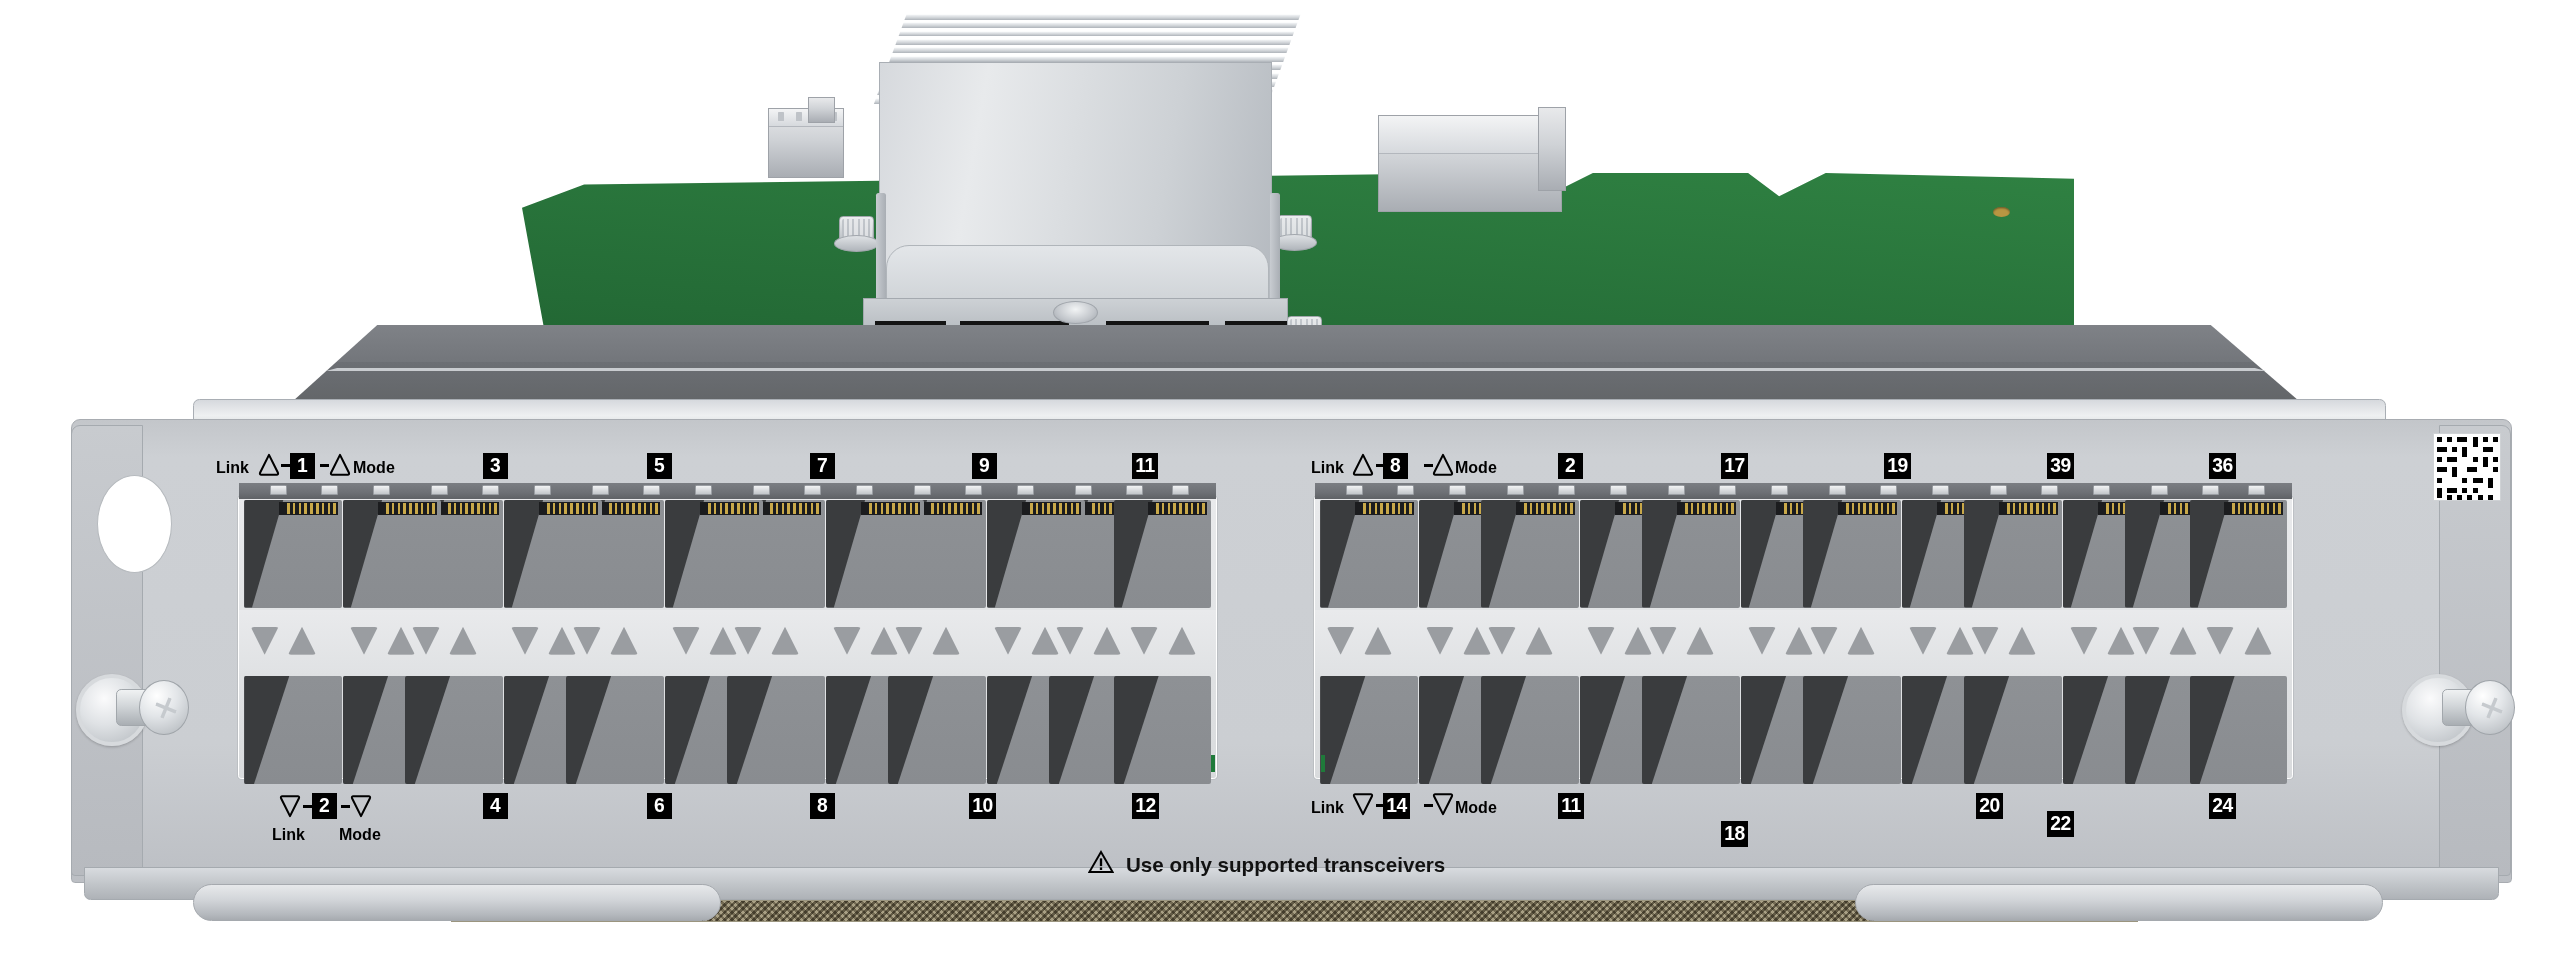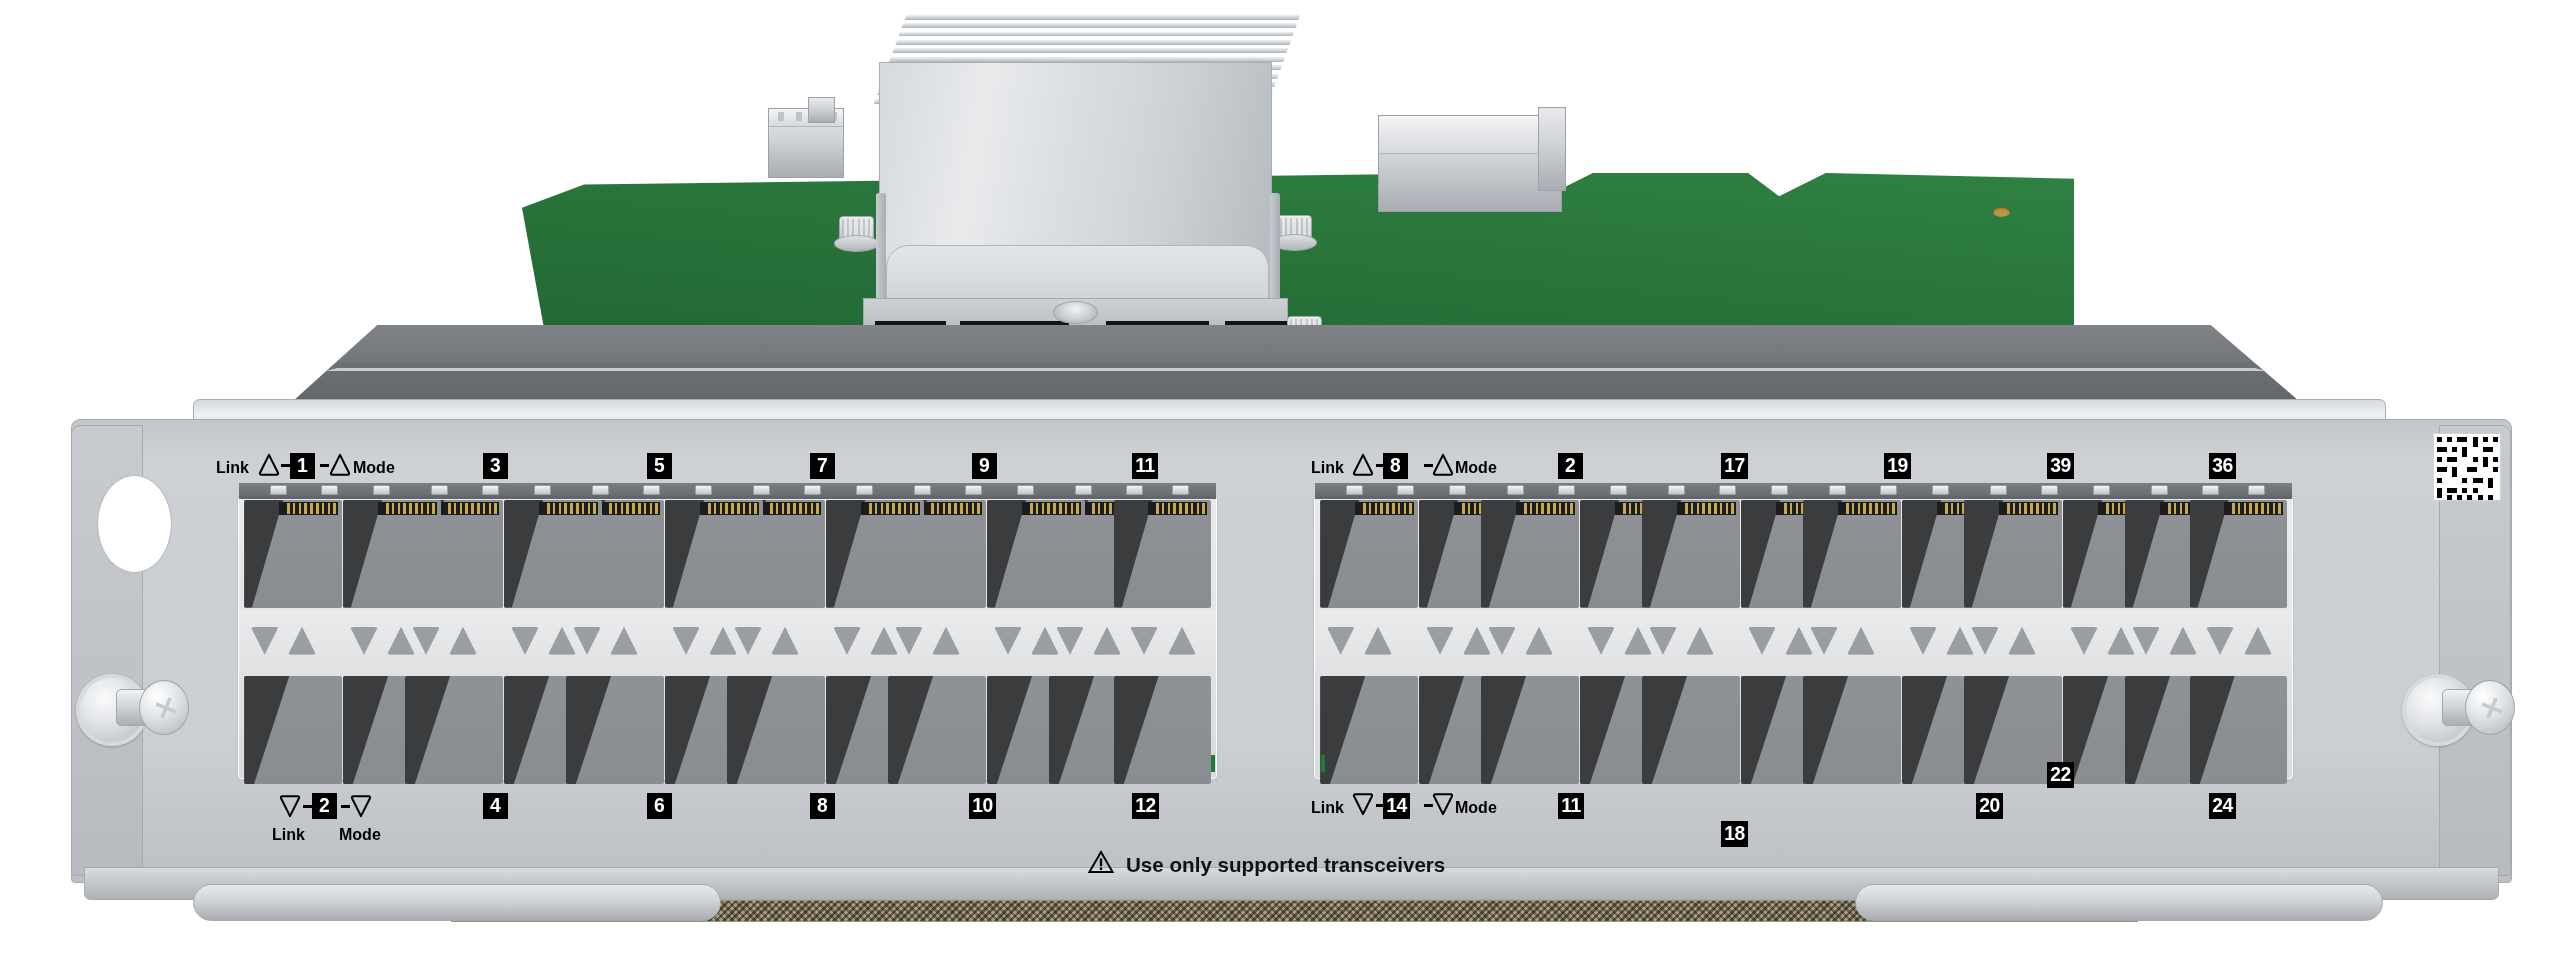--- a/index.html
+++ b/index.html
@@ -739,21 +739,21 @@
   <div class="numbox" style="left:1383px;top:793px;">14</div>
   <div class="dash" style="left:1424px;top:804px;"></div>
   <svg class="glyph-tri" style="left:1432px;top:793px;" viewBox="0 0 34 36">
     <path d="M17 33 L31 5 Q32 2 29 2 L5 2 Q2 2 3 5 Z" fill="none" stroke="#000" stroke-width="3.2" stroke-linejoin="round"></path>
   </svg>
   <div class="lmlabel" style="left:1455px;top:799px;">Mode</div>
 
   <div class="numbox" style="left:1558px;top:793px;">11</div>
   <div class="numbox" style="left:1721px;top:793px;margin-top:28px;">18</div>
   <div class="numbox" style="left:1964px;top:793px;margin-left:12px;">20</div>
-  <div class="numbox" style="left:2047px;top:762px;">22</div>
+  <div class="numbox" style="left:2047px;top:811px;">22</div>
   <div class="numbox" style="left:2209px;top:793px;">24</div>
 
   <svg class="warn-icon" viewBox="0 0 40 38">
     <path d="M20 3 L38 34 L2 34 Z" fill="none" stroke="#000" stroke-width="3"></path>
     <rect x="18.2" y="13" width="3.6" height="12" fill="#000"></rect>
     <rect x="18.2" y="27" width="3.6" height="4" fill="#000"></rect>
   </svg>
   <div class="warn" style="left:1126px;">Use only supported transceivers</div>
 
 

